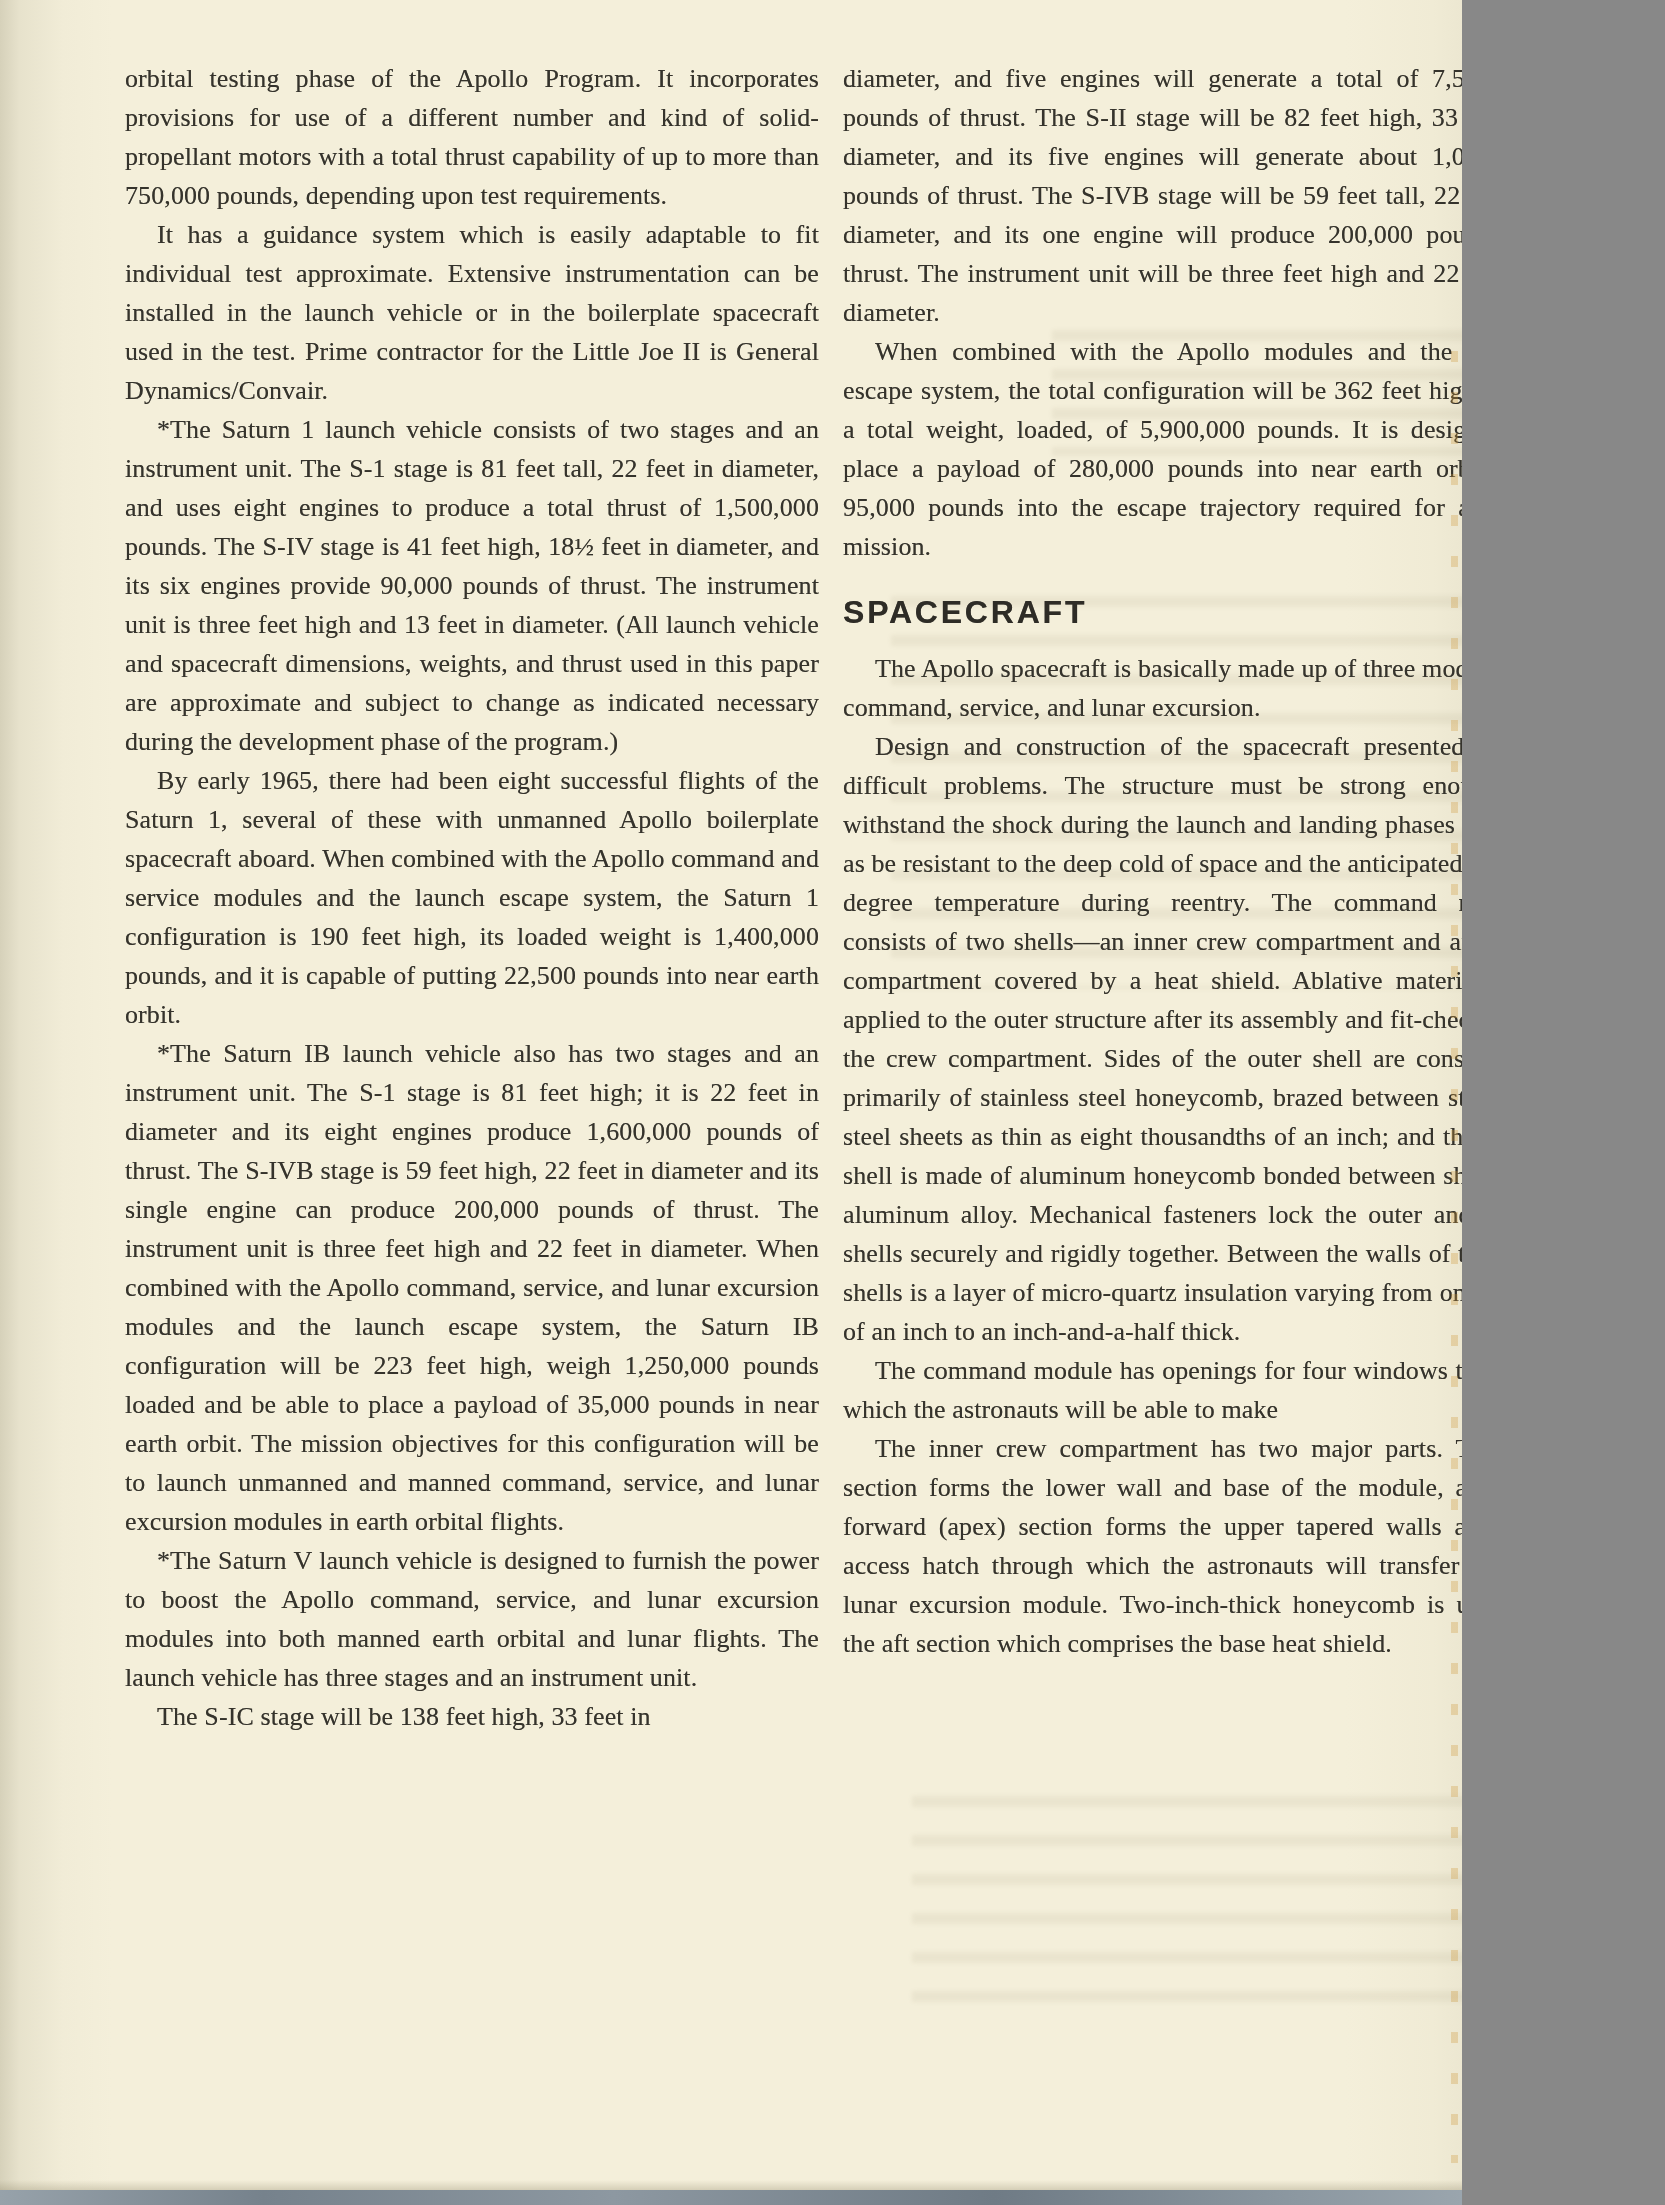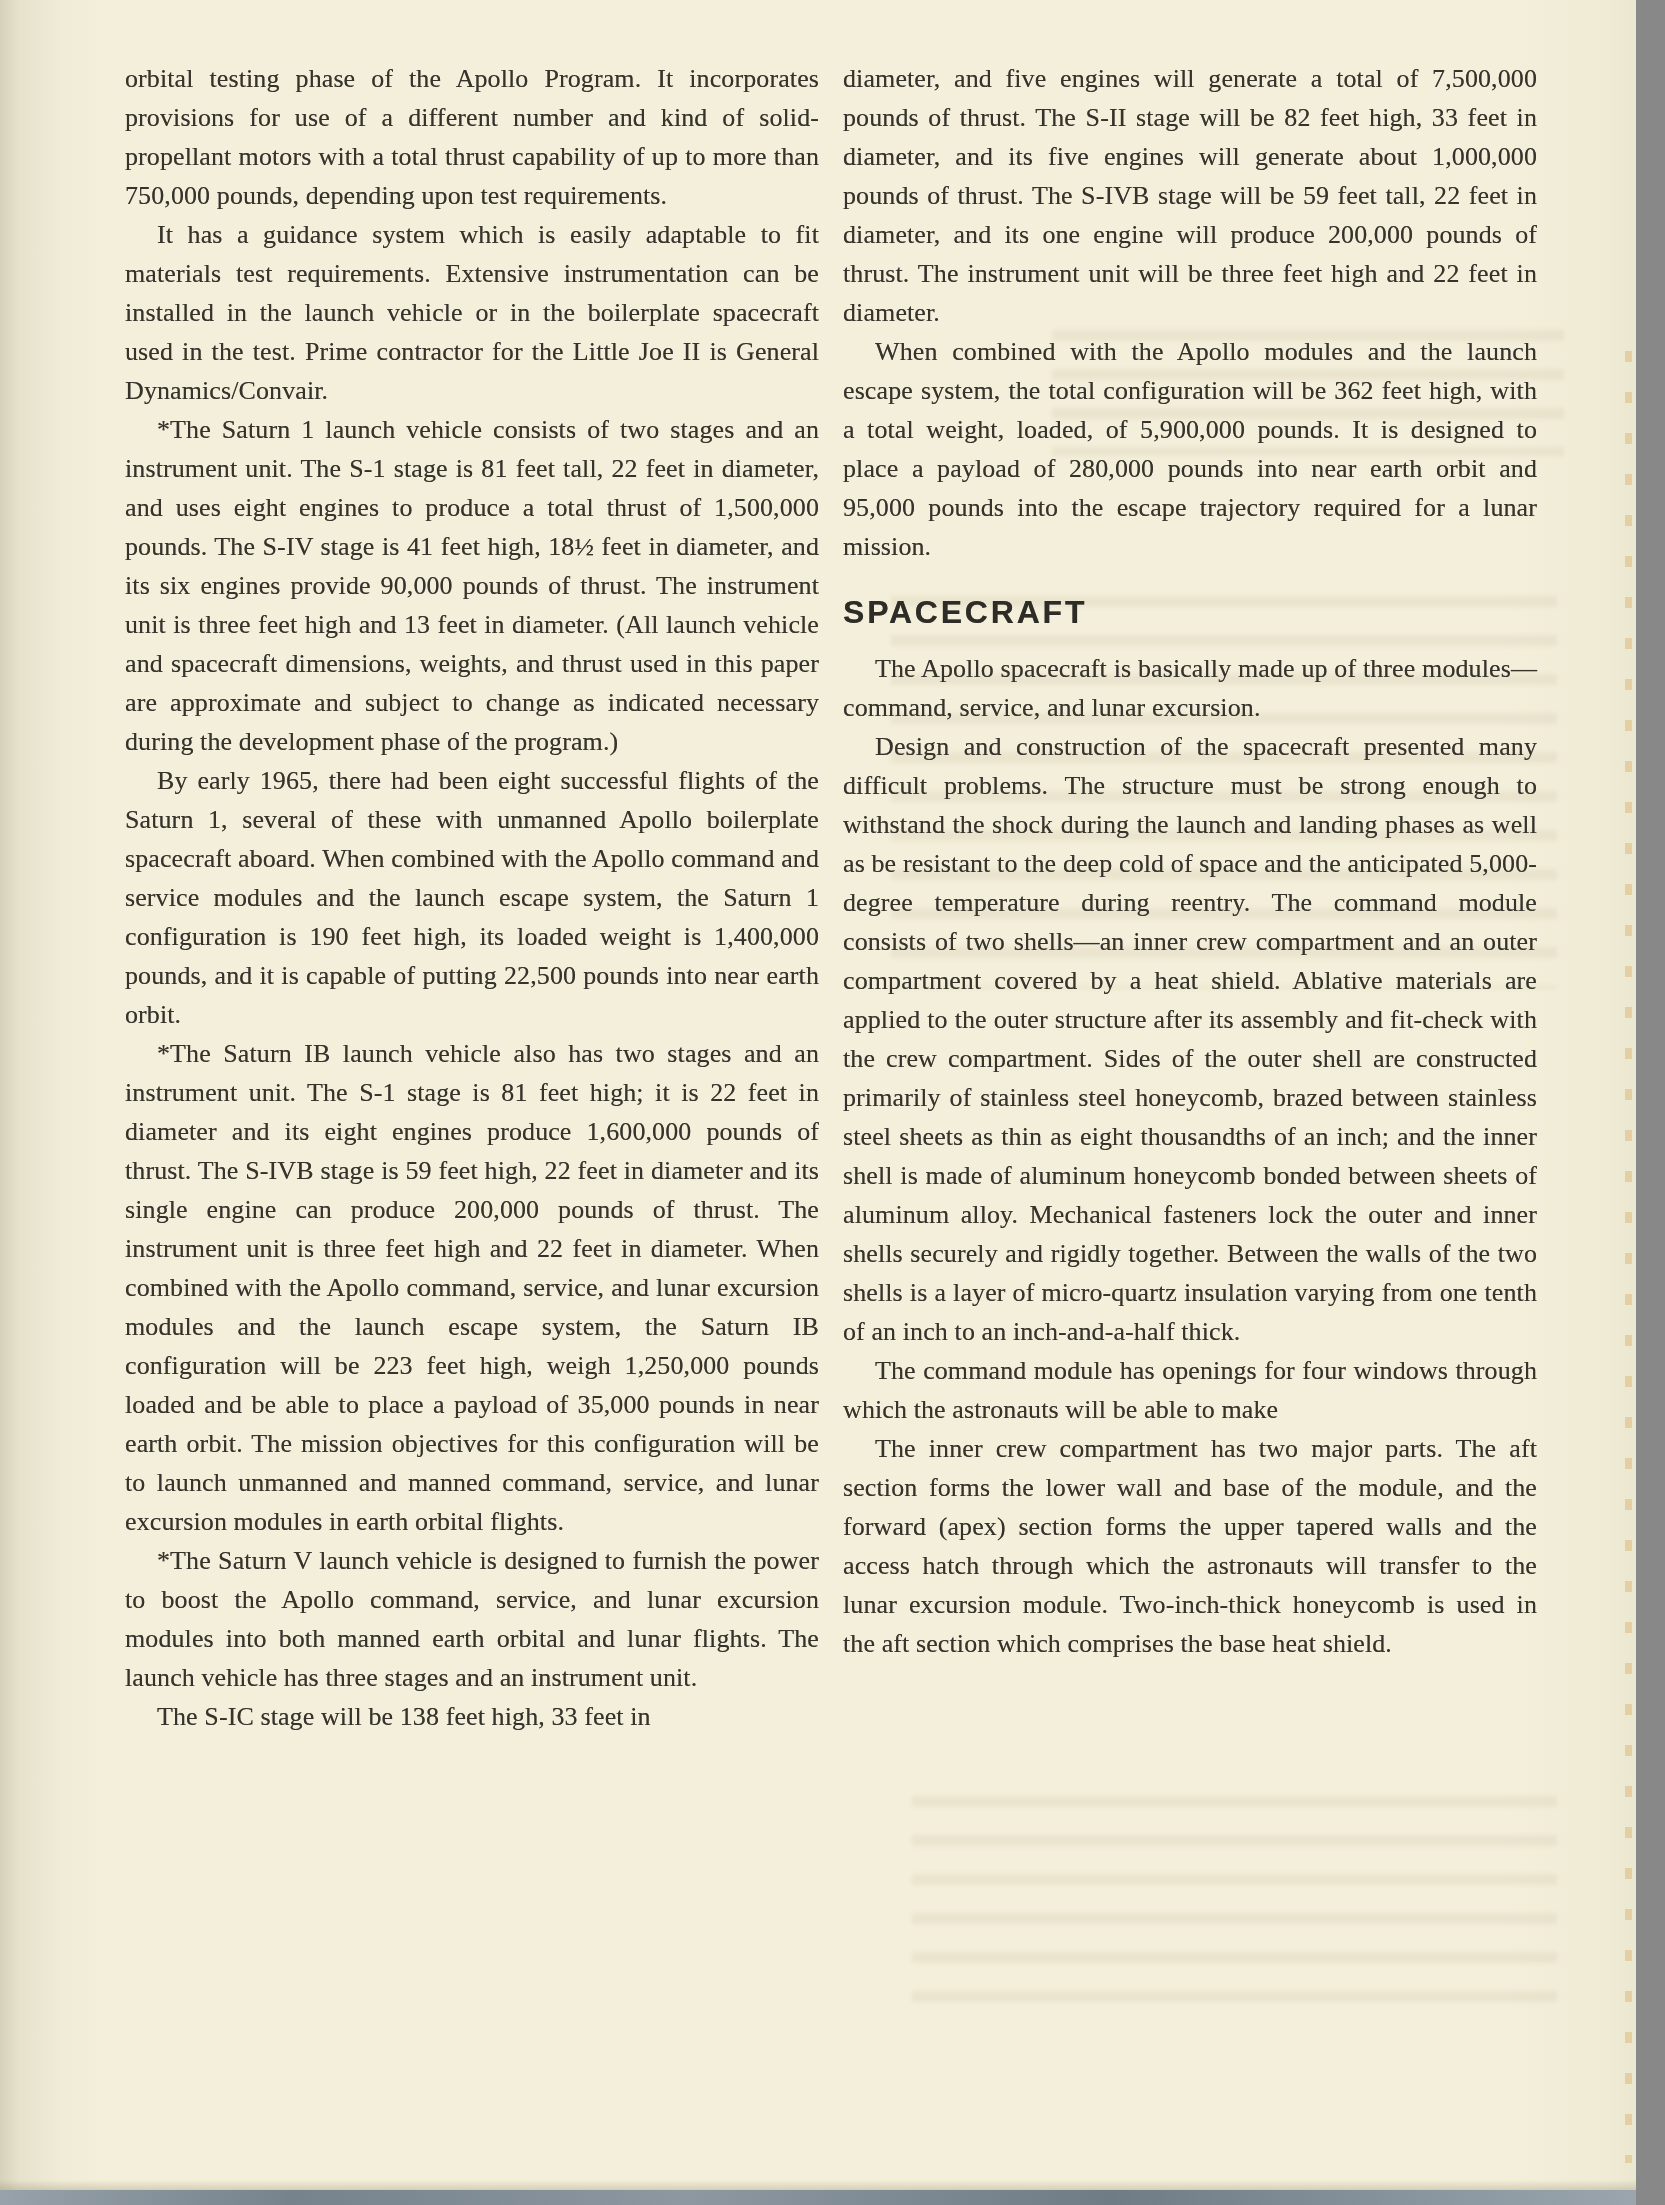--- a/index.html
+++ b/index.html
@@ -2,21 +2,21 @@
 <html style="font-size:11.2px"><head>
 <meta charset="utf-8">
 <style>
   html, body {
     margin: 0;
     padding: 0;
     background: #888;
   }
   .page {
     position: relative;
-    width: 1636px;
+    width: 1462px;
     height: 2205px;
     overflow: hidden;
     background:
       linear-gradient(90deg,
         #d6d1ba 0px, #e7e2cc 19.6px, #f1ecd7 63px,
         #f4efda 112px, #f4efda 92%, #f0ebd5 98%, #ece7d1 100%);
     font-family: "Liberation Serif", "DejaVu Serif", serif;
     color: #35332c;
   }
   .col {
@@ -86,21 +86,21 @@
 <body>
 
 <div class="page">
 
   <div class="ghost" id="ghost-1"></div>
   <div class="ghost" id="ghost-2"></div>
   <div class="ghost" id="ghost-3"></div>
 
   <div class="col" id="col-left">
     <p>orbital testing phase of the Apollo Program. It incorporates provisions for use of a different number and kind of solid-propellant motors with a total thrust capability of up to more than 750,000 pounds, depending upon test requirements.</p>
-    <p class="indent">It has a guidance system which is easily adaptable to fit materials test requirements. Extensive instrumentation can be installed in the launch vehicle or in the boilerplate spacecraft used in the test. Prime contractor for the Little Joe II is General Dynamics/Convair.</p>
+    <p class="indent">It has a guidance system which is easily adaptable to fit individual test approximate. Extensive instrumentation can be installed in the launch vehicle or in the boilerplate spacecraft used in the test. Prime contractor for the Little Joe II is General Dynamics/Convair.</p>
     <p class="indent">*The Saturn 1 launch vehicle consists of two stages and an instrument unit. The S-1 stage is 81 feet tall, 22 feet in diameter, and uses eight engines to produce a total thrust of 1,500,000 pounds. The S-IV stage is 41 feet high, 18½ feet in diameter, and its six engines provide 90,000 pounds of thrust. The instrument unit is three feet high and 13 feet in diameter. (All launch vehicle and spacecraft dimensions, weights, and thrust used in this paper are approximate and subject to change as indicated necessary during the development phase of the program.)</p>
     <p class="indent">By early 1965, there had been eight successful flights of the Saturn 1, several of these with unmanned Apollo boilerplate spacecraft aboard. When combined with the Apollo command and service modules and the launch escape system, the Saturn 1 configuration is 190 feet high, its loaded weight is 1,400,000 pounds, and it is capable of putting 22,500 pounds into near earth orbit.</p>
     <p class="indent">*The Saturn IB launch vehicle also has two stages and an instrument unit. The S-1 stage is 81 feet high; it is 22 feet in diameter and its eight engines produce 1,600,000 pounds of thrust. The S-IVB stage is 59 feet high, 22 feet in diameter and its single engine can produce 200,000 pounds of thrust. The instrument unit is three feet high and 22 feet in diameter. When combined with the Apollo command, service, and lunar excursion modules and the launch escape system, the Saturn IB configuration will be 223 feet high, weigh 1,250,000 pounds loaded and be able to place a payload of 35,000 pounds in near earth orbit. The mission objectives for this configuration will be to launch unmanned and manned command, service, and lunar excursion modules in earth orbital flights.</p>
     <p class="indent">*The Saturn V launch vehicle is designed to furnish the power to boost the Apollo command, service, and lunar excursion modules into both manned earth orbital and lunar flights. The launch vehicle has three stages and an instrument unit.</p>
     <p class="indent">The S-IC stage will be 138 feet high, 33 feet in</p>
   </div>
 
   <div class="col" id="col-right">
     <p>diameter, and five engines will generate a total of 7,500,000 pounds of thrust. The S-II stage will be 82 feet high, 33 feet in diameter, and its five engines will generate about 1,000,000 pounds of thrust. The S-IVB stage will be 59 feet tall, 22 feet in diameter, and its one engine will produce 200,000 pounds of thrust. The instrument unit will be three feet high and 22 feet in diameter.</p>
     <p class="indent">When combined with the Apollo modules and the launch escape system, the total configuration will be 362 feet high, with a total weight, loaded, of 5,900,000 pounds. It is designed to place a payload of 280,000 pounds into near earth orbit and 95,000 pounds into the escape trajectory required for a lunar mission.</p>

